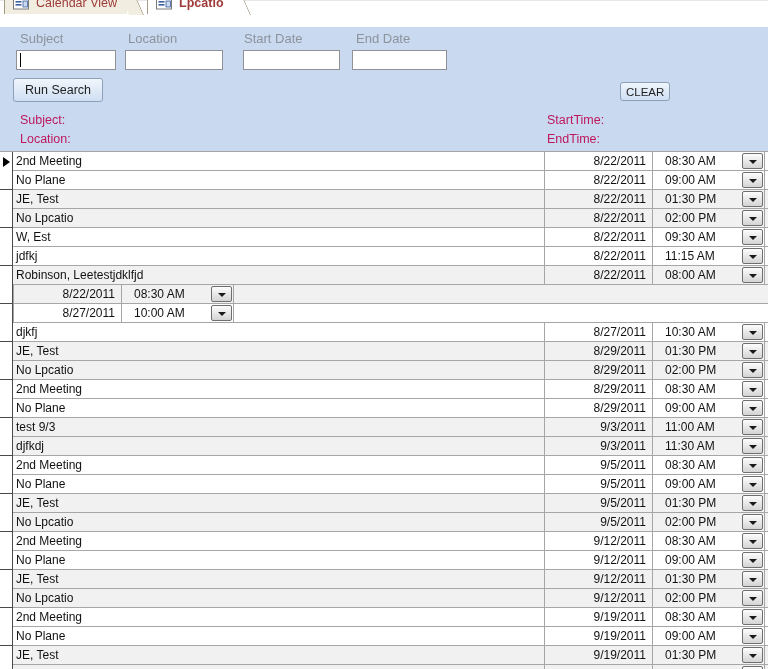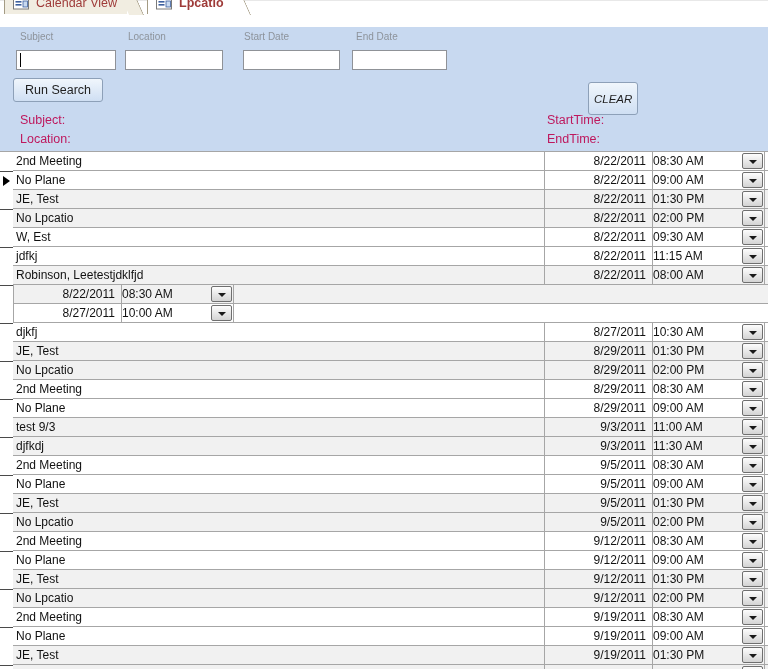--- a/index.html
+++ b/index.html
@@ -22,58 +22,58 @@
                 transform:skewX(24deg); transform-origin:top left; }
   .tab.active { background:#ffffff; z-index:2; }
   .tab-label { position:relative; z-index:3; color:var(--tab-text,#9e3a38);
                font-size:12.5px; margin-left:6px; padding-right:6px; white-space:nowrap; }
   .tab.active .tab-label { font-weight:bold; }
   .form-icon { position:relative; z-index:3; width:17px; height:15px; display:inline-block; }
 
   
   .form-header { position:absolute; top:27px; left:0; width:768px; height:124px;
                  background:var(--form-bg,#c8d9f0); }
-  .fld-label { position:absolute; top:4px; font-size:10px;
+  .fld-label { position:absolute; top:4px; font-size:13px;
                color:var(--label-gray,#8d939b); }
   .txt-input { position:absolute; top:23px; height:20px; border:1px solid #8f9297;
                background:#fff; font-size:12px; padding:0 3px;
                font-family:"Liberation Sans", sans-serif; }
   .caret { position:absolute; top:26px; left:20px; width:1px; height:14px;
            background:#000; }
   .btn { position:absolute; border:1px solid var(--btn-border,#8da0b8); border-radius:3px;
          background:linear-gradient(to bottom, var(--btn-top,#f0f6fc), var(--btn-bottom,#cfdff3));
          font-size:12.5px; color:#1f1f1f; font-family:"Liberation Sans", sans-serif;
          cursor:pointer; }
   .btn-run    { left:13px;  top:51px; height:24px; padding:0 11px; }
   .btn-export { left:105px; top:51px; height:24px; padding:0 11px; }
-  .btn-clear  { left:588px; top:55px; height:33px; padding:0 5px; font-size:11.5px;font-style:italic; }
+  .btn-clear  { left:620px; top:55px; height:19px; padding:0 5px; font-size:11.5px; }
   .hdr-col-label { position:absolute; font-size:12.5px; color:#be185d; }
 
   
   .grid { position:absolute; top:151px; left:0; width:768px;
           border-top:1px solid var(--grid-line,#a6a6a6); background:#fff; }
-  .record { display:flex;align-items:center; }
+  .record { display:flex; }
   .selector { width:13px; flex:0 0 13px; background:#fff; position:relative;
               border-right:1px solid var(--record-line,#4a4a4a);
               border-bottom:1px solid var(--record-line,#4a4a4a); cursor:pointer; }
   .sel-arrow { position:absolute; top:5px; left:3px; width:0; height:0;
                border-left:7px solid #000; border-top:5px solid transparent;
                border-bottom:5px solid transparent; }
   .rows { flex:1; display:flex; flex-direction:column; }
   .grid-row { display:flex; height:19px; background:#fff;
               border-bottom:1px solid var(--grid-line,#a6a6a6);
               font-size:12px; color:#111; }
   .record.alt .grid-row { background:var(--alt-row,#f1f1f1); }
   .cell-subject { flex:1; padding:2px 3px 0 3px; white-space:nowrap; overflow:hidden; }
   .cell-date { width:106px; flex:0 0 106px; border-left:1px solid var(--grid-line,#a6a6a6);
                text-align:right; padding:2px 4px 0 0; white-space:nowrap; }
   .cell-time { width:113px; flex:0 0 113px; margin-left:2px; margin-right:3px;
                border-left:1px solid var(--grid-line,#a6a6a6);
                border-right:1px solid var(--grid-line,#a6a6a6);
-               position:relative; padding:2px 0 0 0; white-space:nowrap; }
+               position:relative; padding:2px 0 0 12px; white-space:nowrap; }
   .dd-btn { position:absolute; right:1px; top:1px; width:21px; height:16px;
             border:1px solid #6f6f6f; border-radius:2px;
             background:linear-gradient(to bottom,#fdfdfd,#d4d4d4);
             display:flex; align-items:center; justify-content:center; cursor:pointer; }
   .dd-arrow { width:0; height:0; border-top:4px solid #1a1a1a;
               border-left:4px solid transparent; border-right:4px solid transparent;
               margin-top:1px; }
 </style>
 </head>
 <body style="--form-bg: #c8d9f0; --tab-text: #9e3a38; --alt-row: #f1f1f1; --grid-line: #a6a6a6; --record-line: #4a4a4a; --btn-top: #f0f6fc; --btn-bottom: #cfdff3; --btn-border: #8da0b8; --label-gray: #8d939b;">

